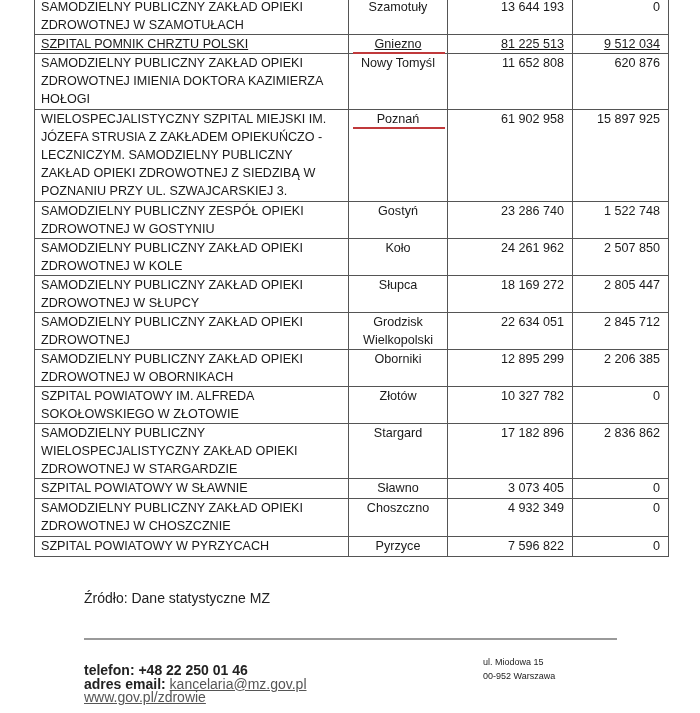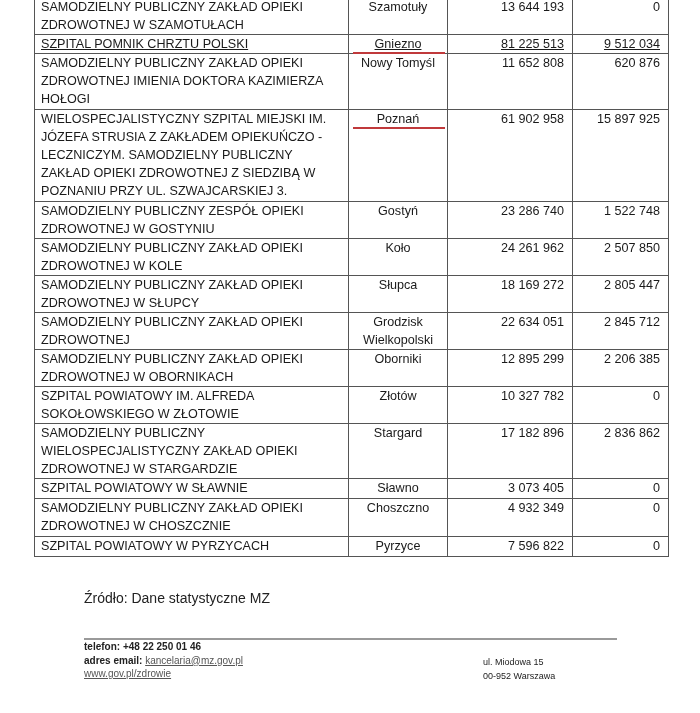--- a/index.html
+++ b/index.html
@@ -9,21 +9,21 @@
   table { border-collapse: collapse; width: 634px; table-layout: fixed; }
   col.c1 { width: 314px; } col.c2 { width: 99px; } col.c3 { width: 125px; } col.c4 { width: 96px; }
   td { border: 1.5px solid #555; font-size: 12.6px; line-height: 18px; padding: 0 4px 0 4px;
        vertical-align: top; }
   td.name { text-transform: uppercase; padding-left: 6px; }
   td.city { text-align: center; position: relative; }
   td.num { text-align: right; padding-right: 8px; }
   .redline { display: block; margin: 0 auto; width: 92px; height: 2px; background: #c0393b; position: absolute; left: 4px; bottom: -3px; }
   .source { position: absolute; left: 84px; top: 590px; font-size: 14px; color: #222; }
   .rule { position: absolute; left: 84px; top: 638px; width: 533px; height: 2px; background: #9a9a9a; }
-  .footer-left { position: absolute; left: 84px; top: 640px; font-size: 10px; line-height: 13.5px; color: #222; }
+  .footer-left { position: absolute; left: 84px; top: 664px; font-size: 14px; line-height: 13.5px; color: #222; }
   .footer-left b { font-weight: bold; }
   .footer-left a { color: #555; text-decoration: underline; }
   .footer-right { position: absolute; left: 483px; top: 656px; font-size: 9px; line-height: 13.5px; color: #222; }
 </style>
 </head>
 <body>
 
 <div class="table-wrap">
   <table>
     <colgroup>

